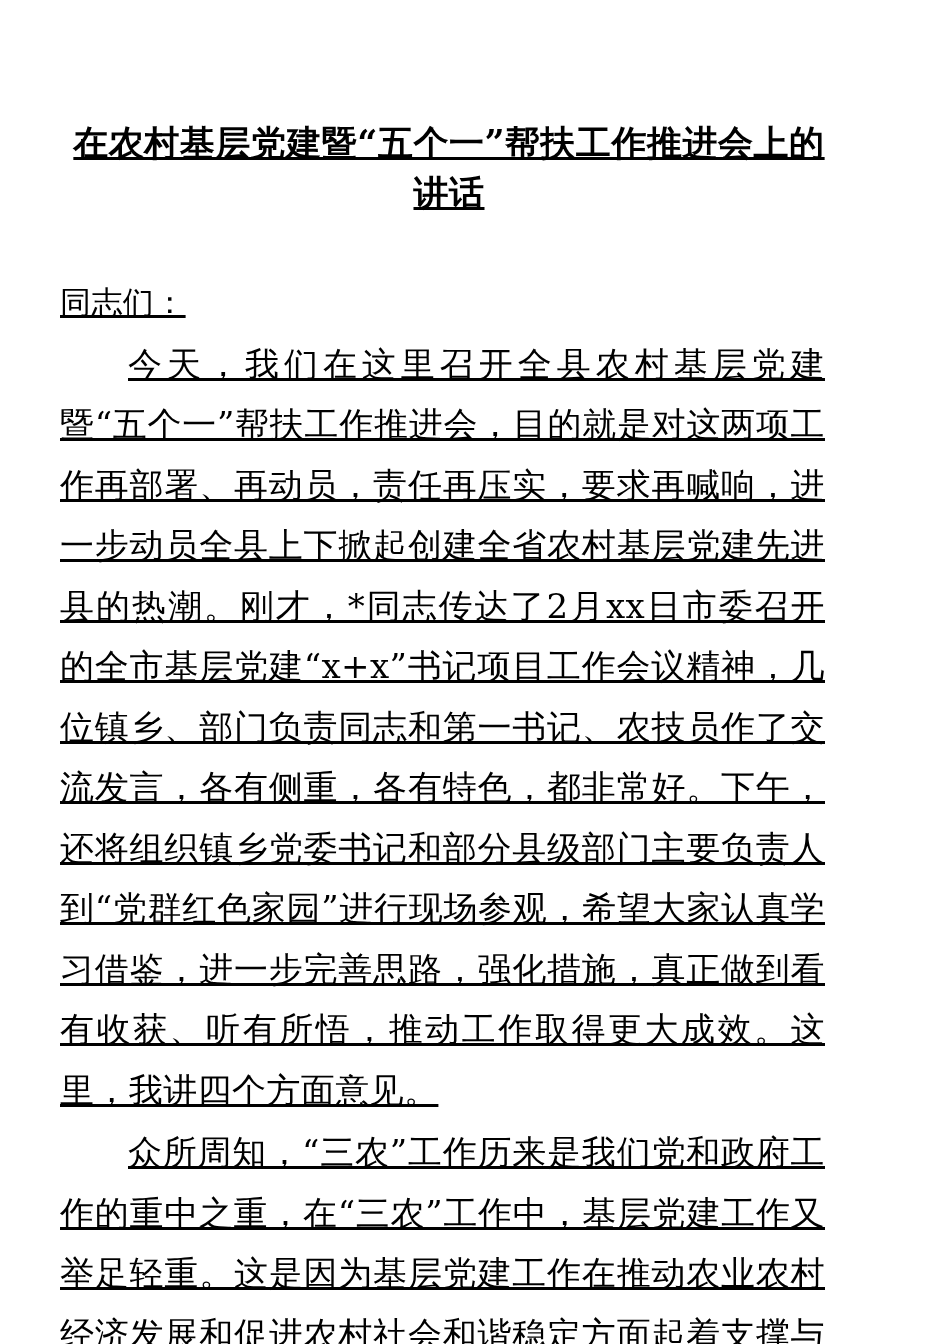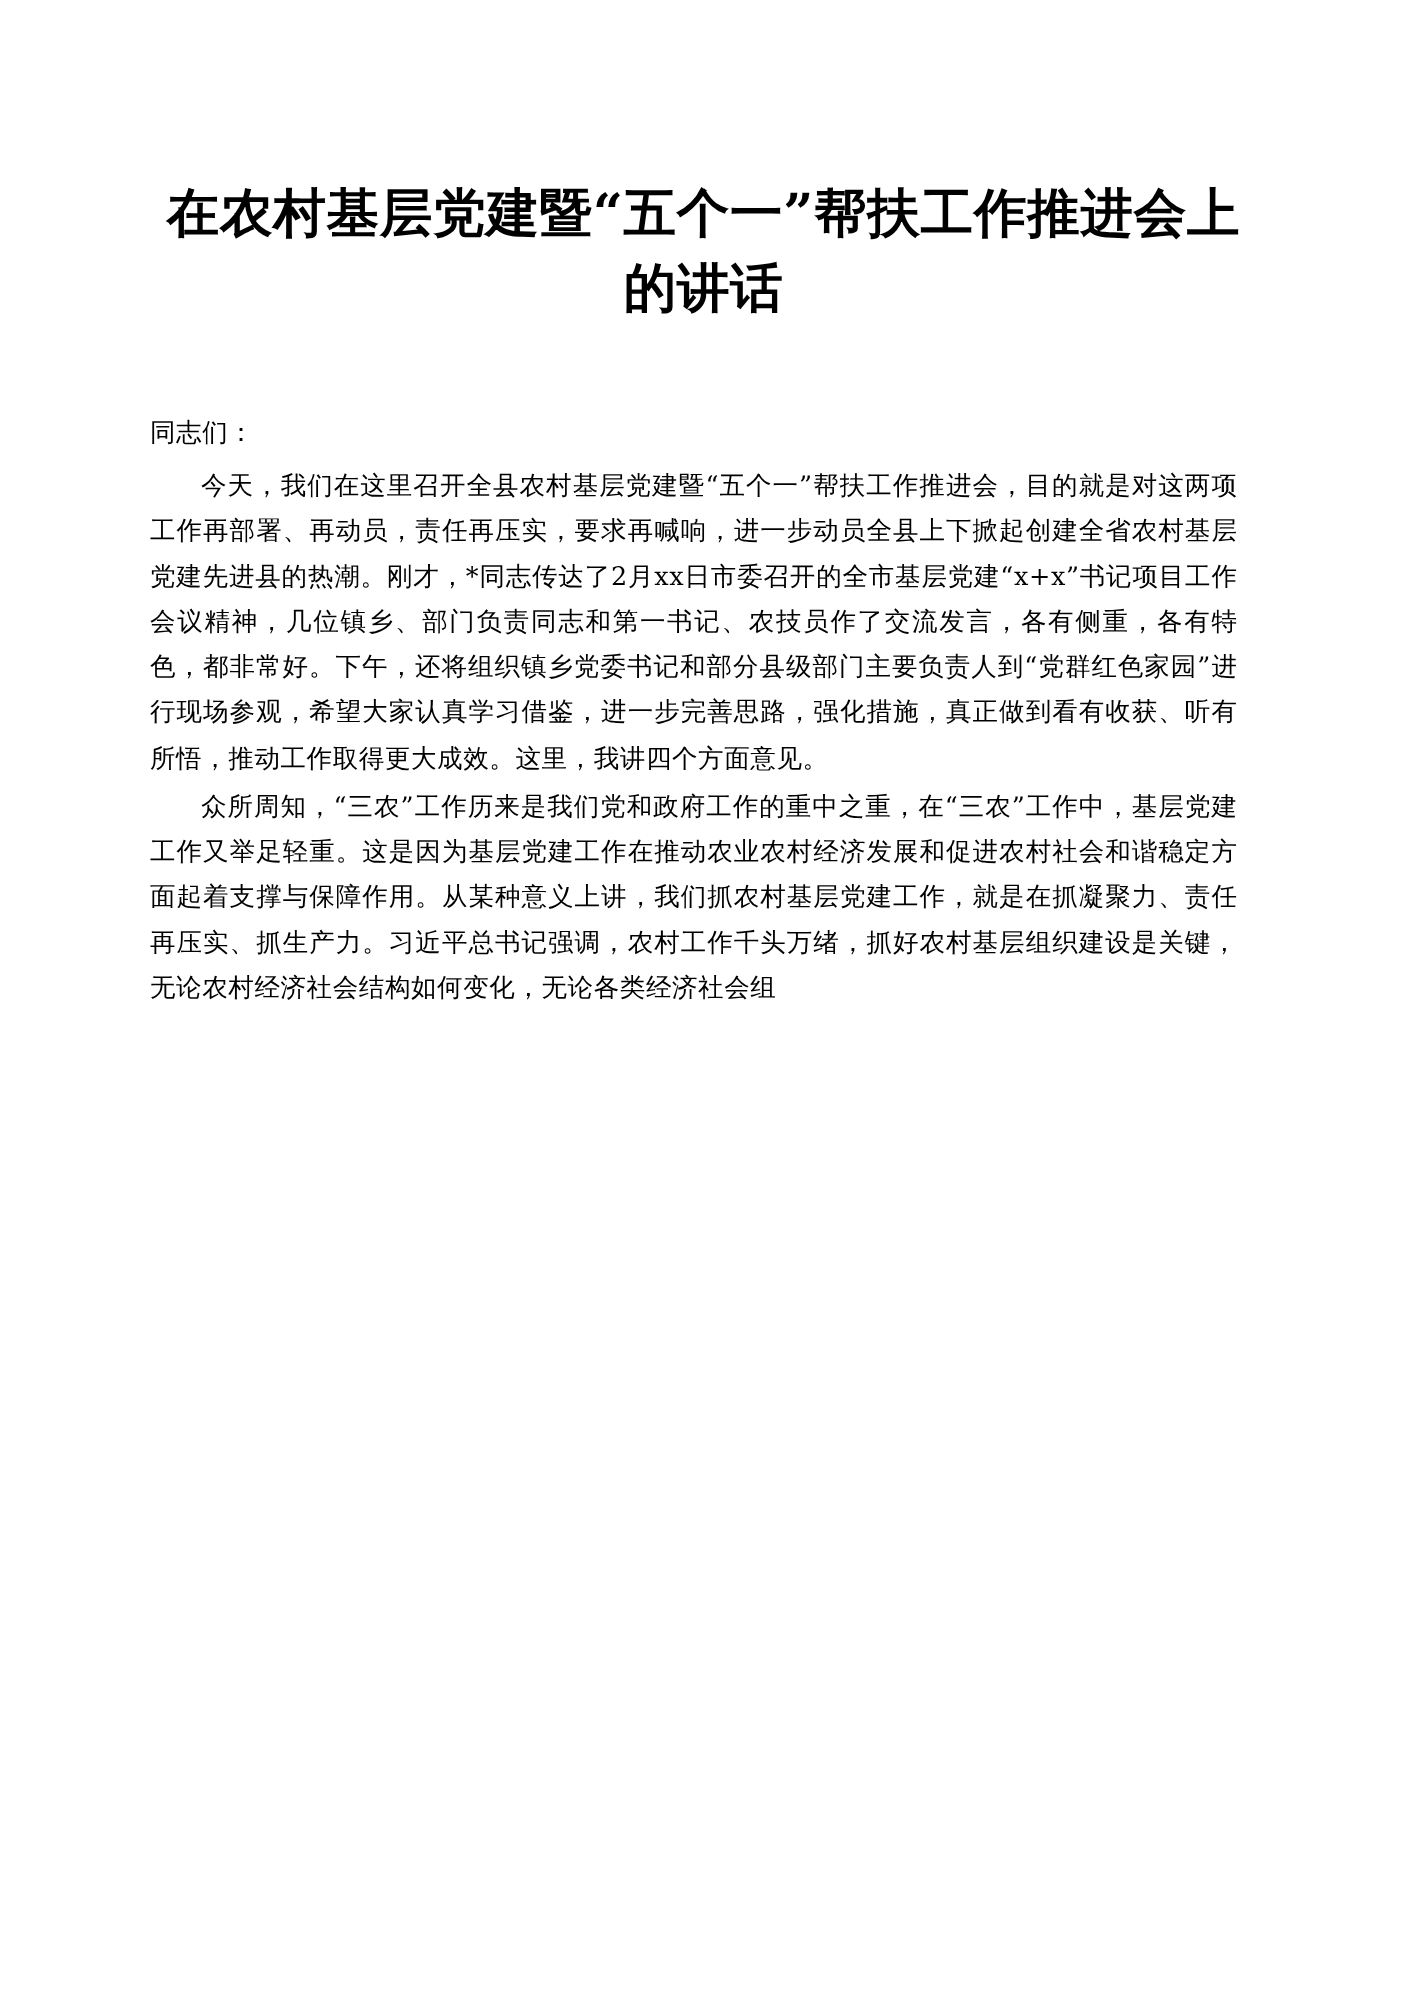--- a/index.html
+++ b/index.html
@@ -11,40 +11,41 @@
     width: 950px;
     height: 1344px;
     font-family: "DejaVu Serif", "Liberation Serif", serif;
     color: #000000;
     overflow: hidden;
   }
   .page {
     width: 950px;
     height: 1344px;
     box-sizing: border-box;
-    padding: 118px 112px 0 100px;
+    padding: 118px 112px 0 60px;
     position: relative;
+    text-decoration: underline;
   }
   .doc-title {
     font-family: "DejaVu Serif", "Liberation Serif", serif;
     font-weight: bold;
     font-size: 35px;
     line-height: 1.42;
     text-align: center;
     letter-spacing: 0.5px;
     margin: 0 0 58px 0;
   }
   .salutation {
-    font-size: 17px;
+    font-size: 31px;
     line-height: 1.75;
     margin: 0 0 4px 0;
     letter-spacing: 0.4px;
   }
   .para {
-    font-size: 17px;
+    font-size: 34px;
     line-height: 1.78;
     text-align: justify;
     text-justify: inter-ideograph;
     margin: 0 13px 2px 0;
     text-indent: 2em;
     letter-spacing: 0.4px;
   }
   .heading {
     font-family: "DejaVu Sans", "Liberation Sans", sans-serif;
     font-weight: bold;

